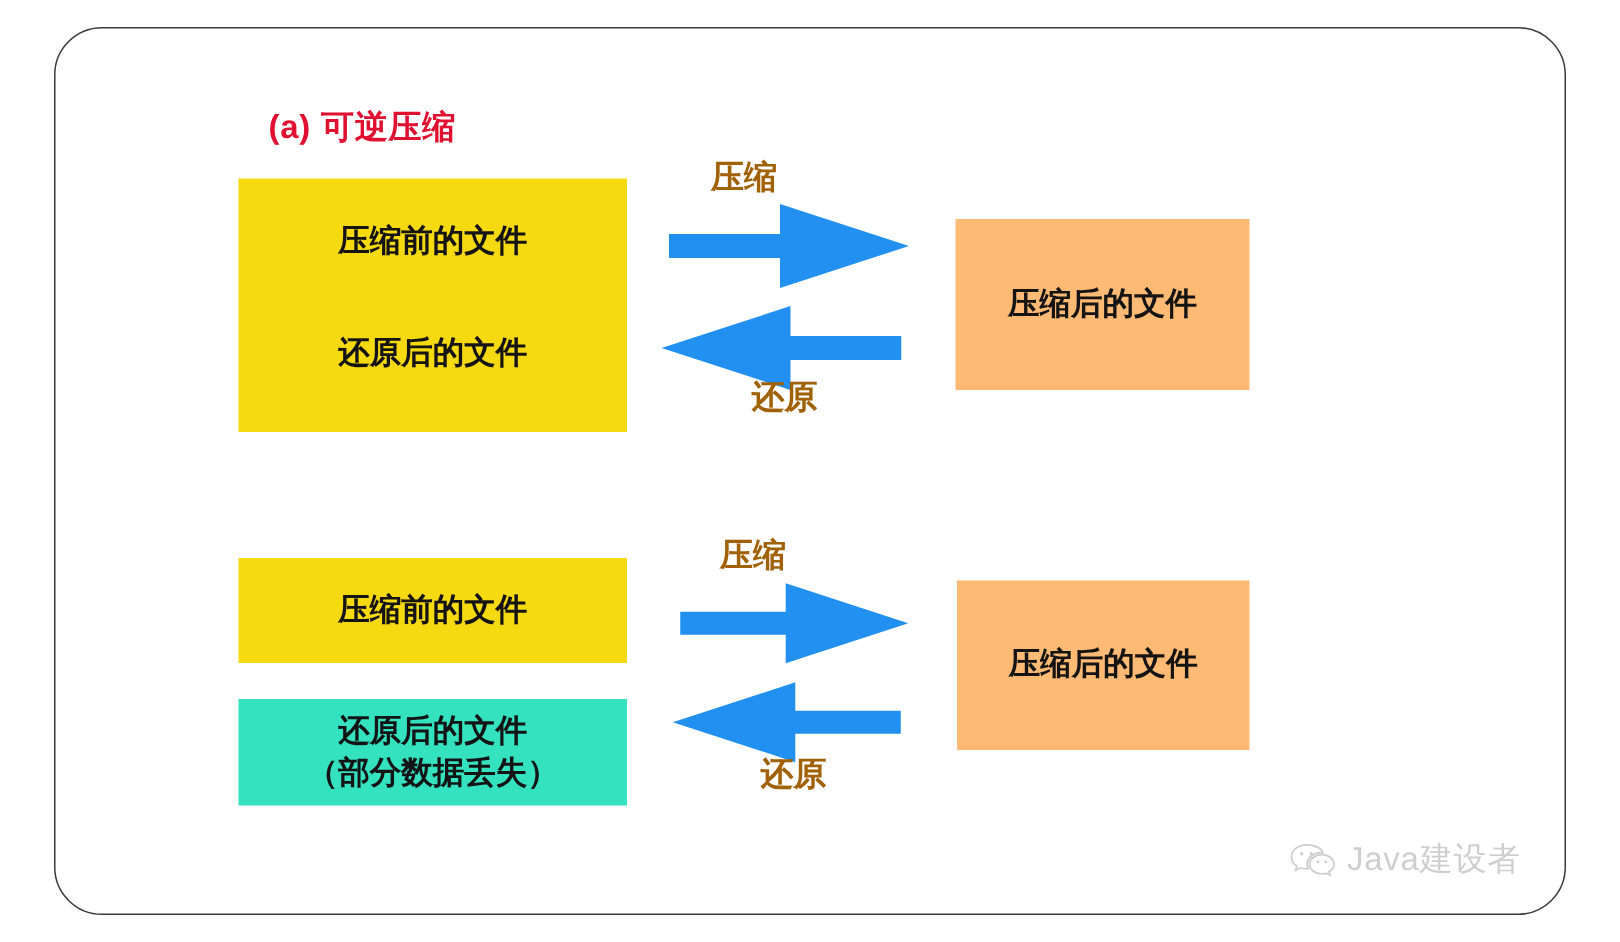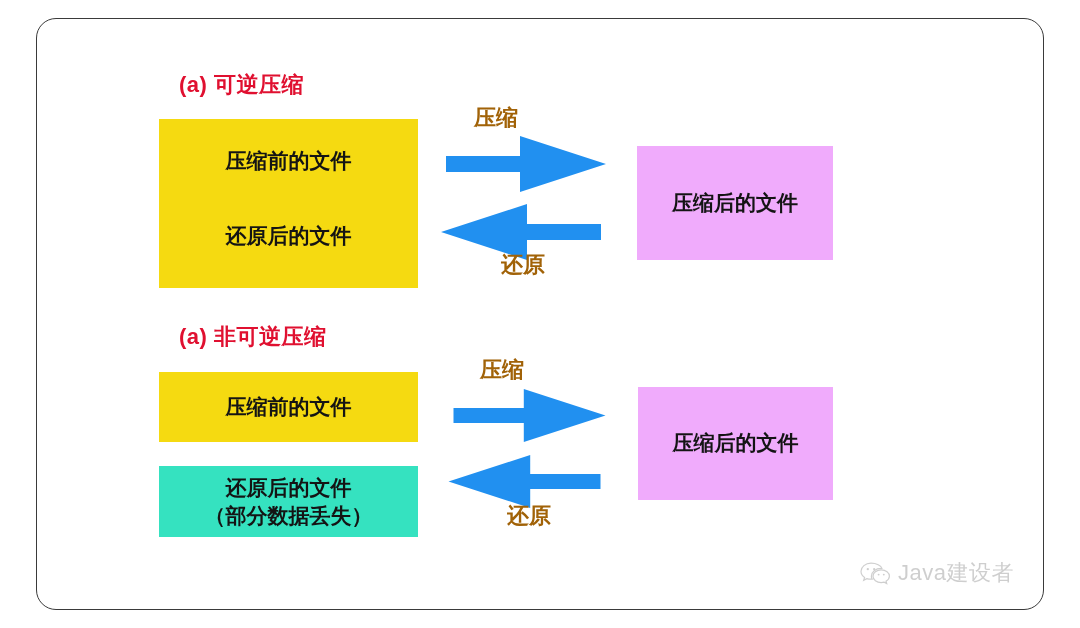--- a/index.html
+++ b/index.html
@@ -16,21 +16,21 @@
   }
 
   
   #diagram-frame {
     position: absolute;
     left: 36px;
     top: 18px;
     width: 1008px;
     height: 592px;
     border: 1.6px solid #3a3a3a;
-    border-radius: 20px;
+    border-radius: 32px;
     background: #ffffff;
     box-sizing: border-box;
   }
 
   
   .section-title {
     position: absolute;
     color: #E01030;
     font-size: 22px;
     font-weight: bold;
@@ -51,21 +51,21 @@
     color: #141414;
     font-size: 21px;
     font-weight: bold;
     line-height: 1.35;
     text-align: center;
     white-space: nowrap;
   }
   .file-box .line { display: block; }
 
   .box-yellow { background: #F5DA11; gap: 32px; }
-  .box-pink   { background: #f0abfc; }
+  .box-pink   { background: #fdba74; }
   .box-teal   { background: #35E2C0; }
 
   
   #box-source-1 {
     left: 122px; top: 100px; width: 259px; height: 169px;
     justify-content: space-between;
     padding: 28px 0 38px 0;
   }
   #box-compressed-1 {
     left: 600px; top: 127px; width: 196px; height: 114px;
@@ -144,21 +144,20 @@
   <svg class="arrow" id="arrow-compress-1" width="160" height="60" viewBox="0 0 160 60">
     <polygon points="0,22 74,22 74,2 160,30 74,58 74,38 0,38" fill="#2190F0"></polygon>
   </svg>
 
   <svg class="arrow" id="arrow-restore-1" width="160" height="60" viewBox="0 0 160 60">
     <polygon points="160,22 86,22 86,2 0,30 86,58 86,38 160,38" fill="#2190F0"></polygon>
   </svg>
 
   <div class="arrow-label" id="label-restore-1">还原</div>
 
-  <div class="section-title" id="title-lossy">(a) 非可逆压缩</div>
 
   <div class="file-box box-yellow" id="box-source-2">
     <span class="line">压缩前的文件</span>
   </div>
 
   <div class="file-box box-teal" id="box-restored-2">
     <span class="line">还原后的文件</span>
     <span class="line">（部分数据丢失）</span>
   </div>
 

